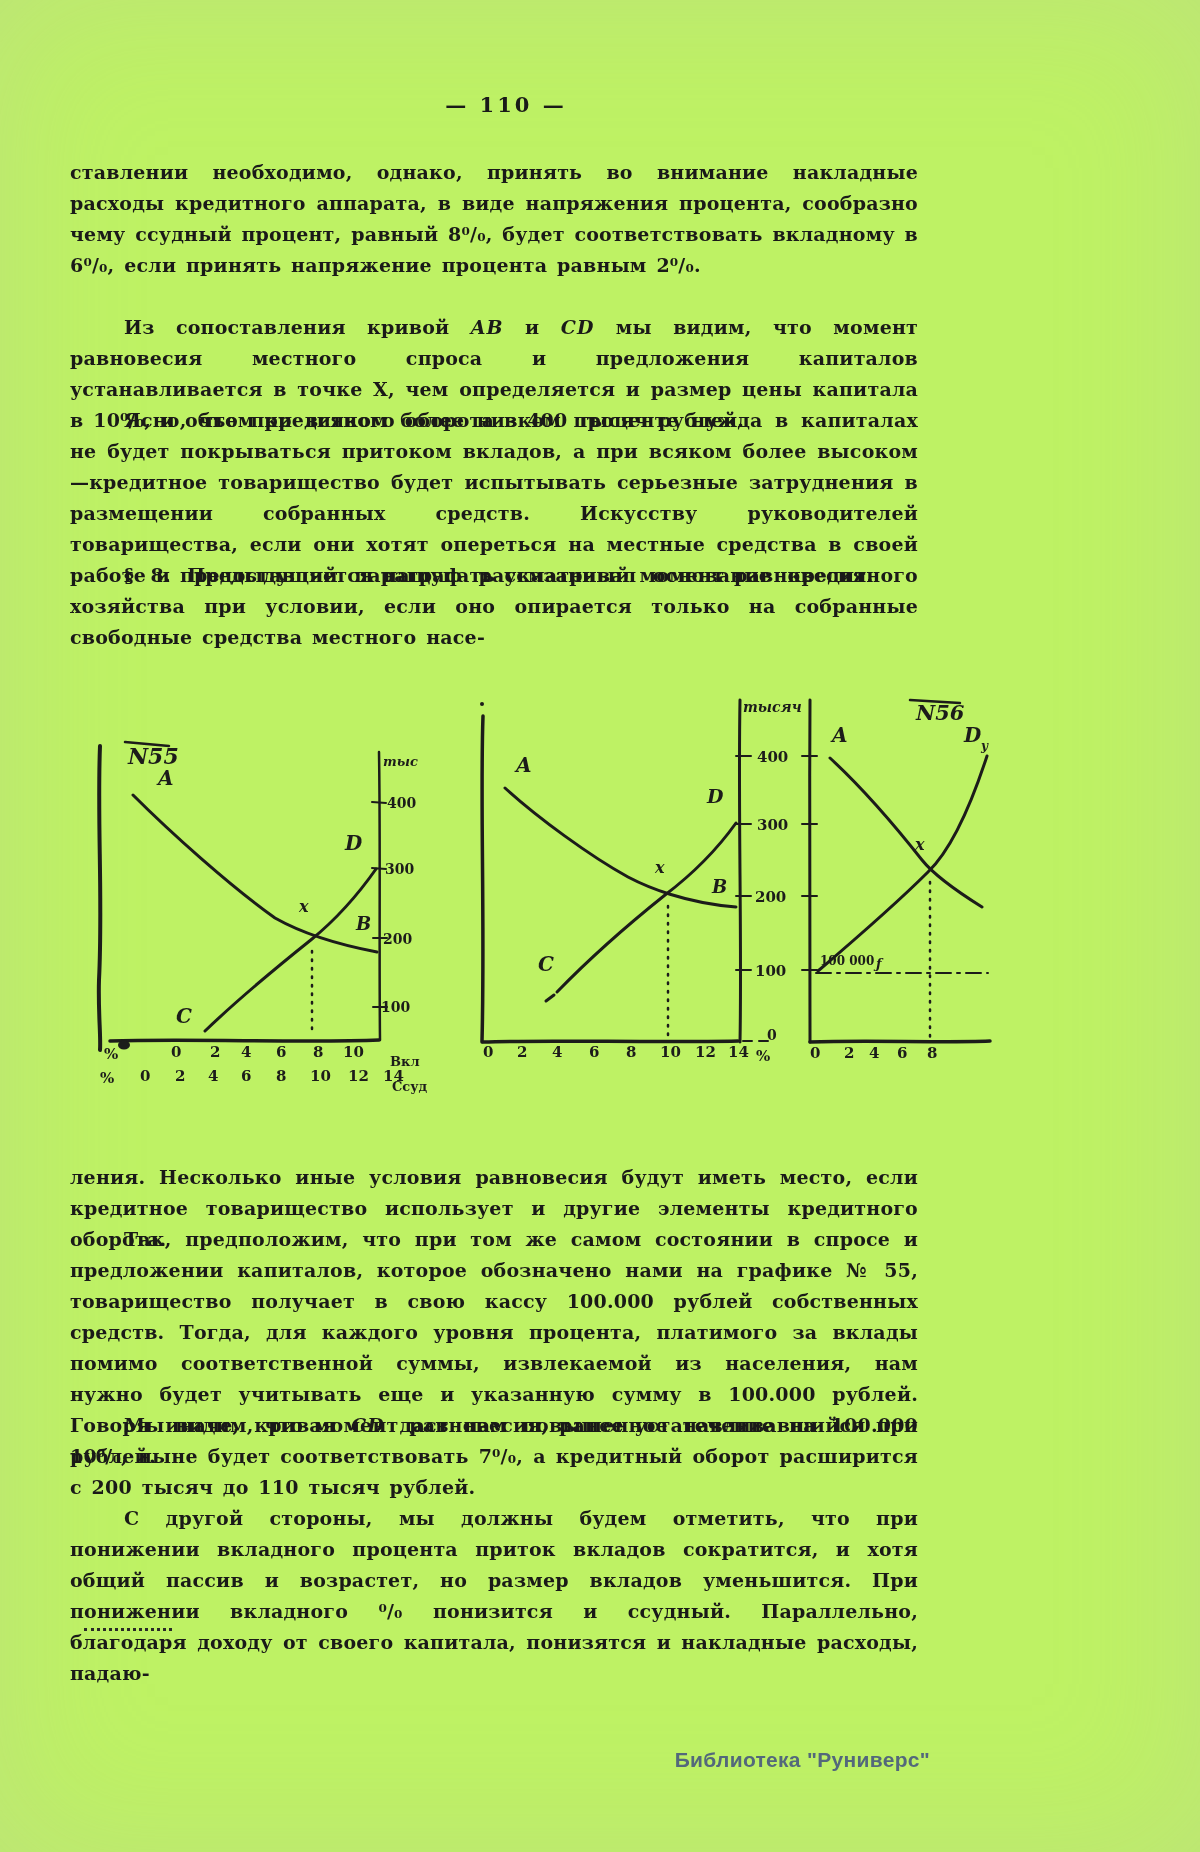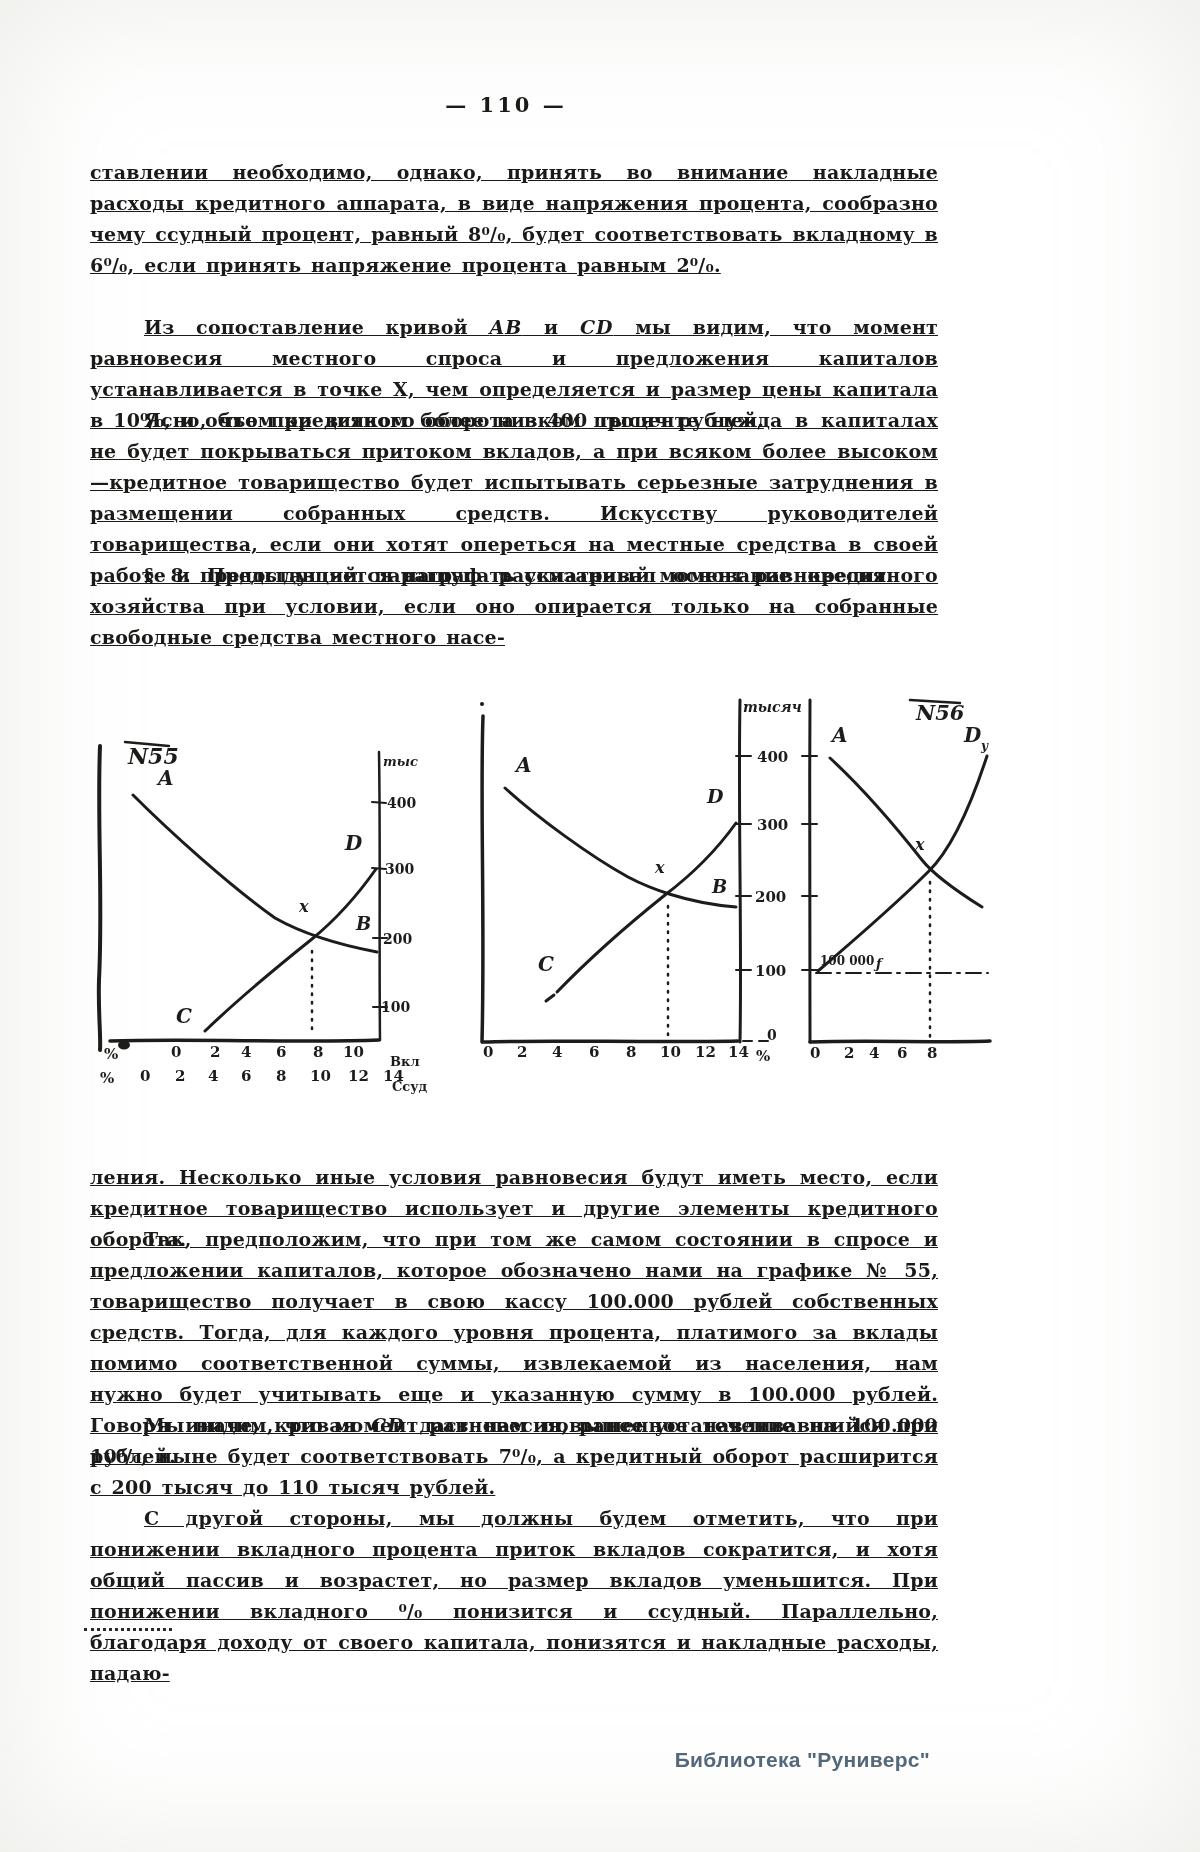--- a/index.html
+++ b/index.html
@@ -1,27 +1,27 @@
 <!DOCTYPE html>
 <html><head>
 <meta charset="utf-8">
 <style>
   html,body{margin:0;padding:0;}
   body{background:#e9e9e6;}
   .page{
     position:relative;width:1200px;height:1852px;margin:0 auto;
-    background:#ffffff;
+    background:#bef264;
     box-shadow:inset 0 0 140px rgba(185,190,172,.28);
     font-family:"DejaVu Serif","Liberation Serif",serif;
     color:#1a1a18;font-weight:bold;overflow:hidden;
   }
   .pgnum{position:absolute;top:92px;left:82px;width:848px;text-align:center;
     font-size:21px;letter-spacing:3px;}
-  .para{position:absolute;left:90px;width:848px;font-size:19px;line-height:31px;
-    text-align:justify;word-spacing:3px;letter-spacing:.2px;text-decoration:underline;}
+  .para{position:absolute;left:70px;width:848px;font-size:19px;line-height:31px;
+    text-align:justify;word-spacing:3px;letter-spacing:.2px;}
   .ind{text-indent:54px;}
   .para i{font-style:italic;letter-spacing:1px;}
   sup{font-size:12px;line-height:0;}
   .fnrule{position:absolute;left:84px;top:1628px;width:88px;height:0;
     border-top:3px dotted #2a2a28;}
   .footnote{position:absolute;left:82px;top:1642px;width:852px;font-size:16.5px;
     line-height:26px;text-align:justify;word-spacing:2px;}
   .footnote .find{display:inline-block;width:58px;}
   .wm{position:absolute;top:1748px;left:82px;width:848px;text-align:right;
     font-family:"Liberation Sans","DejaVu Sans",sans-serif;font-weight:bold;
@@ -34,21 +34,21 @@
 </head>
 <body>
 
 <div class="page">
 
   <div class="pgnum">— 110 —</div>
 
   <p class="para" style="top:138px">ставлении необходимо, однако,  принять во внимание накладные расходы кредитного аппарата, в виде напряжения процента, сообразно чему ссудный процент, равный 8⁰/₀, будет соответствовать вкладному в 6⁰/₀, если принять напряжение процента равным 2⁰/₀.</p>
 
 
-  <p class="para ind" style="top:293px"><span>Из сопоставление кривой </span><i>AB</i><span> и </span><i>CD</i><span> мы видим, что момент равновесия местного спроса и предложения капиталов устанавливается в точке X, чем определяется и размер цены капитала в 10⁰/₀, и объем кредитного оборота в 400 тысяч рублей.</span></p>
+  <p class="para ind" style="top:293px"><span>Из сопоставления кривой </span><i>AB</i><span> и </span><i>CD</i><span> мы видим, что момент равновесия местного спроса и предложения капиталов устанавливается в точке X, чем определяется и размер цены капитала в 10⁰/₀, и объем кредитного оборота в 400 тысяч рублей.</span></p>
 
   <p class="para ind" style="top:386px">Ясно,  что при всяком более низком проценте  нужда в капиталах не будет покрываться притоком вкладов, а при всяком более высоком—кредитное товарищество будет испытывать серьезные затруднения в размещении собранных средств. Искусству руководителей товарищества, если они хотят опереться на местные  средства в своей работе и предоставляется нащупать указанный момент равновесия.</p>
 
   <p class="para ind" style="top:541px">§ 8. Предыдущий параграф рассматривал основание кредитного  хозяйства  при условии, если оно опирается только на собранные свободные средства местного насе-</p>
 
   <svg class="fig" width="930" height="420" viewBox="0 0 930 420">
 
     <g>
       <path d="M55,52 L99,56" stroke-width="2.5"></path>
       <text x="58" y="74" font-size="22" class="hl">N55</text>

